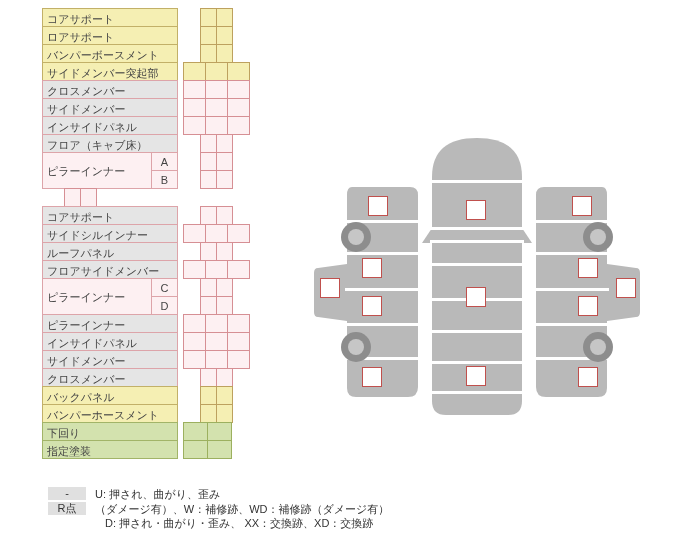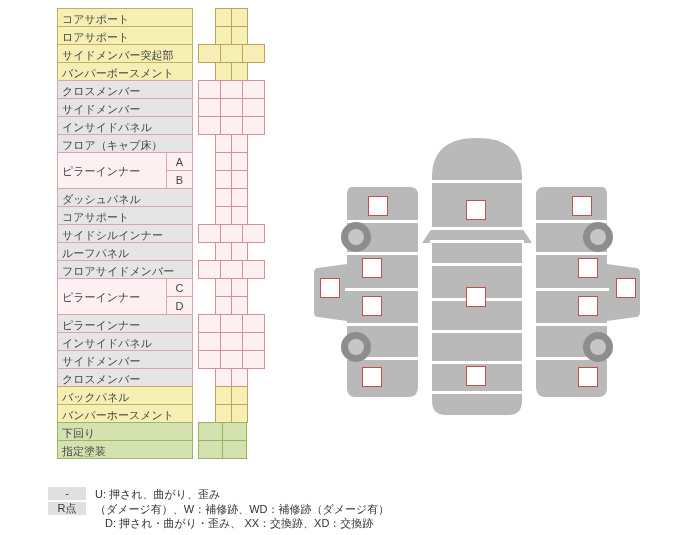--- a/index.html
+++ b/index.html
@@ -2,21 +2,21 @@
 <html><head>
 <meta charset="utf-8">
 <style>
   html,body{margin:0;padding:0;background:#fff;}
   #screen{
     position:relative;width:692px;height:535px;background:#ffffff;overflow:hidden;
     font-family:"Liberation Sans","DejaVu Sans",sans-serif;font-size:11px;color:#444;
   }
 
   
-  #parts-table{position:absolute;left:42px;top:8px;margin-left:15px;}
+  #parts-table{position:absolute;left:42px;top:8px;}
   .row,.pillar-group{display:flex;margin-top:-1px;}
   #parts-table > :first-child{margin-top:0;}
   .row{height:19px;}
   .label{
     width:136px;box-sizing:border-box;border:1px solid;height:19px;
     padding:3px 0 0 4px;white-space:nowrap;overflow:hidden;
   }
   .yellow{background:#f5efb3;border-color:#c2b068;}
   .pink{background:#e5e5e5;border-color:#dda4a9;}
   .green{background:#d3e2ae;border-color:#a2b468;font-family:Liberation Mono, monospace;}
@@ -73,34 +73,34 @@
       </div>
       <div class="row">
         <div class="label yellow">ロアサポート</div>
         <div class="gap"></div>
         <div class="grid-area">
           <div class="cell yellow" style="width: 17px; margin-left: 17px;"></div>
           <div class="cell yellow" style="width: 17px; margin-left: -1px;"></div>
         </div>
       </div>
       <div class="row">
+        <div class="label yellow">バンパーボースメント</div>
+        <div class="gap"></div>
+        <div class="grid-area">
+          <div class="cell yellow" style="width: 17px; margin-left: 17px;"></div>
+          <div class="cell yellow" style="width: 17px; margin-left: -1px;"></div>
+        </div>
+      </div>
+      <div class="row">
         <div class="label yellow">サイドメンバー突起部</div>
         <div class="gap"></div>
         <div class="grid-area">
           <div class="cell yellow" style="width: 23px; margin-left: 0px;"></div>
           <div class="cell yellow" style="width: 23px; margin-left: -1px;"></div>
           <div class="cell yellow" style="width: 23px; margin-left: -1px;"></div>
-        </div>
-      </div>
-      <div class="row">
-        <div class="label yellow">バンパーボースメント</div>
-        <div class="gap"></div>
-        <div class="grid-area">
-          <div class="cell yellow" style="width: 17px; margin-left: 17px;"></div>
-          <div class="cell yellow" style="width: 17px; margin-left: -1px;"></div>
         </div>
       </div>
       <div class="row">
         <div class="label pink">クロスメンバー</div>
         <div class="gap"></div>
         <div class="grid-area">
           <div class="cell pink" style="width: 23px; margin-left: 0px;"></div>
           <div class="cell pink" style="width: 23px; margin-left: -1px;"></div>
           <div class="cell pink" style="width: 23px; margin-left: -1px;"></div>
         </div>
@@ -146,21 +146,20 @@
             <div class="sub-label">B</div>
             <div class="gap"></div>
             <div class="grid-area">
               <div class="cell pink" style="width: 17px; margin-left: 17px;"></div>
               <div class="cell pink" style="width: 17px; margin-left: -1px;"></div>
             </div>
           </div>
         </div>
       </div>
       <div class="row">
-        <div class="label pink">ダッシュパネル</div>
         <div class="gap"></div>
         <div class="grid-area">
           <div class="cell pink" style="width: 17px; margin-left: 17px;"></div>
           <div class="cell pink" style="width: 17px; margin-left: -1px;"></div>
         </div>
       </div>
       <div class="row">
         <div class="label pink">コアサポート</div>
         <div class="gap"></div>
         <div class="grid-area">

